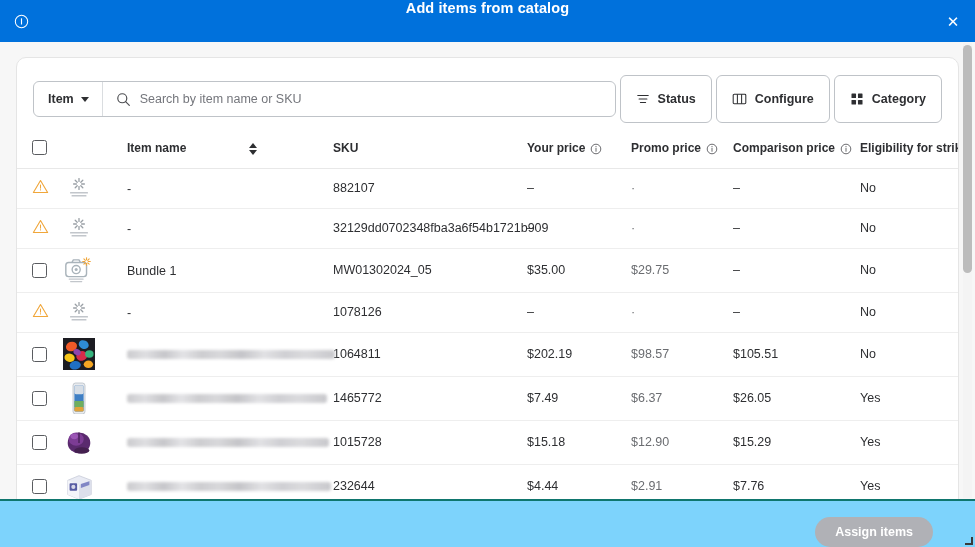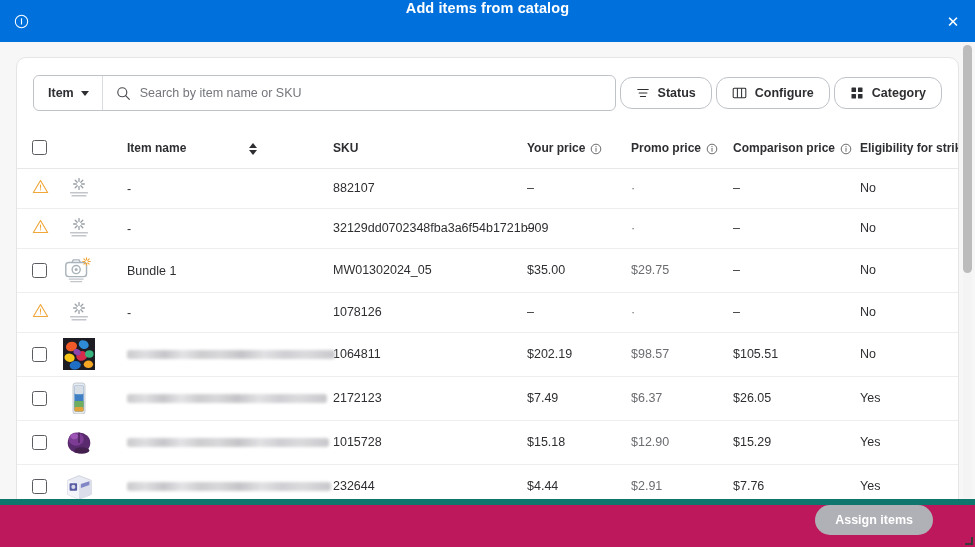--- a/index.html
+++ b/index.html
@@ -145,24 +145,24 @@
     background: transparent;
     height: 100%;
   }
   .search-input::placeholder { color: #74767c; }
 
   .tbtn {
     display: flex;
     align-items: center;
     justify-content: center;
     gap: 8px;
-    height: 32px;
+    height: 48px;
     padding: 0 15px;
     border: 1px solid #bfc3c8;
-    border-radius: 12px;
+    border-radius: 6px;
     background: #fff;
     font-size: 12.5px;
     font-weight: bold;
     color: #2e2f32;
     cursor: pointer;
     white-space: nowrap;
     font-family: "Liberation Sans", sans-serif;
   }
 
   
@@ -275,26 +275,26 @@
     vertical-align: middle;
   }
   .tiny-dot { color: #6b6d71; font-size: 12.5px; }
 
   
   .footer {
     position: absolute;
     left: 0; bottom: 0;
     width: 975px;
     height: 48px;
-    background: #be185d;
-    display: flex;
-    align-items: flex-start;
+    background: #7dd3fc;
+    display: flex;
+    align-items: flex-end;
     justify-content: flex-end;
     padding-right: 42px;
-    border-top: 6px solid #0f766e;
+    border-top: 2px solid #0f766e;
   }
   .assign-btn {
     height: 30px;
     padding: 0 20px;
     border: none;
     border-radius: 17px;
     background: #b0b1b6;
     color: #ffffff;
     font-size: 12.5px;
     font-weight: bold;
@@ -605,21 +605,21 @@
                     <svg width="16" height="33" viewBox="0 0 16 33">
                       <rect x="2" y="1" width="12" height="31" rx="2.6" fill="#e8ebef" stroke="#b9bfc6" stroke-width="0.8"></rect>
                       <rect x="3.4" y="3.2" width="9.2" height="26.4" rx="1.6" fill="#3f7fc4"></rect>
                       <rect x="3.4" y="3.2" width="9.2" height="9" rx="1.6" fill="#d7dee6"></rect>
                       <rect x="3.4" y="19" width="9.2" height="6" fill="#6fae5e"></rect>
                       <rect x="3.4" y="25" width="9.2" height="4.6" rx="1.4" fill="#e0a33a"></rect>
                     </svg>
                   </div>
                 </td>
                 <td class="cell-name"><span class="blur-name" style="width:200px"></span></td>
-                <td>2172123</td>
+                <td>1465772</td>
                 <td>$7.49</td>
                 <td class="tiny-dot">$6.37</td>
                 <td>$26.05</td>
                 <td>Yes</td>
               </tr>
               <tr class="row-tall">
                 <td class="cell-check">
                   <div class="checkbox"></div>
                 </td>
                 <td>

